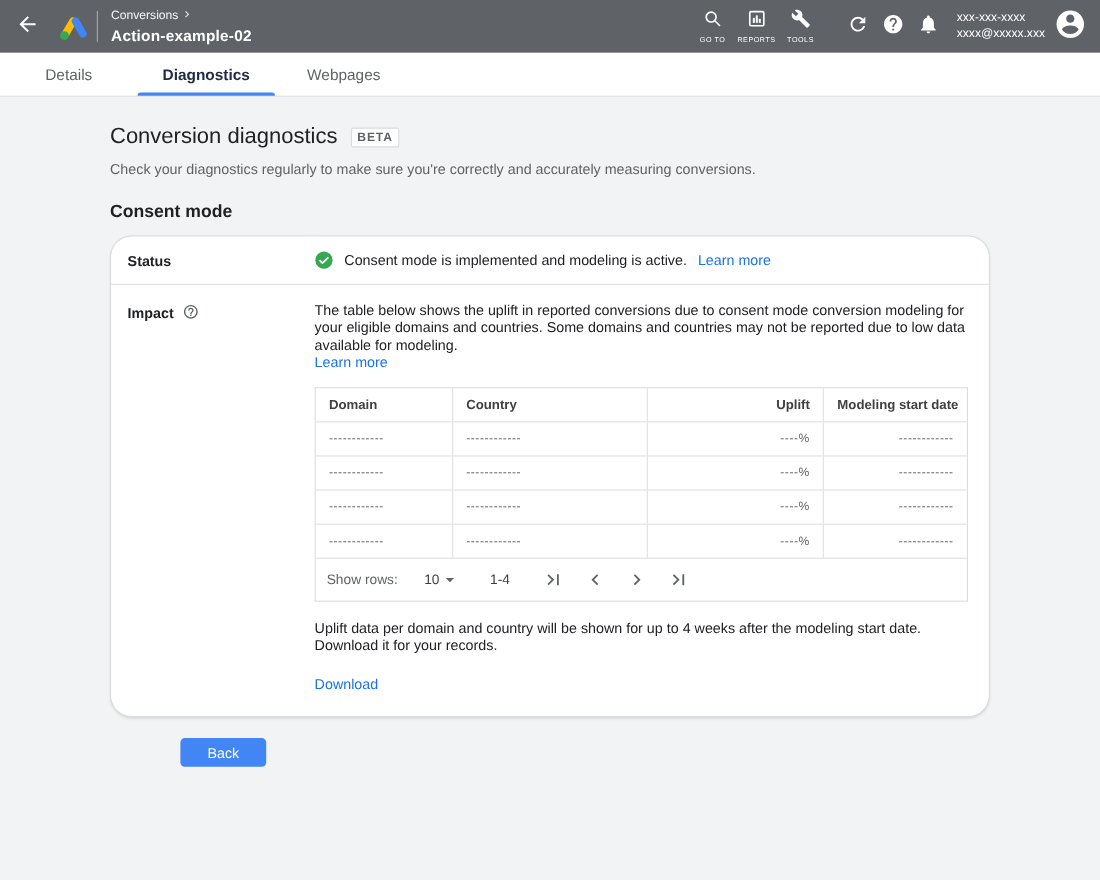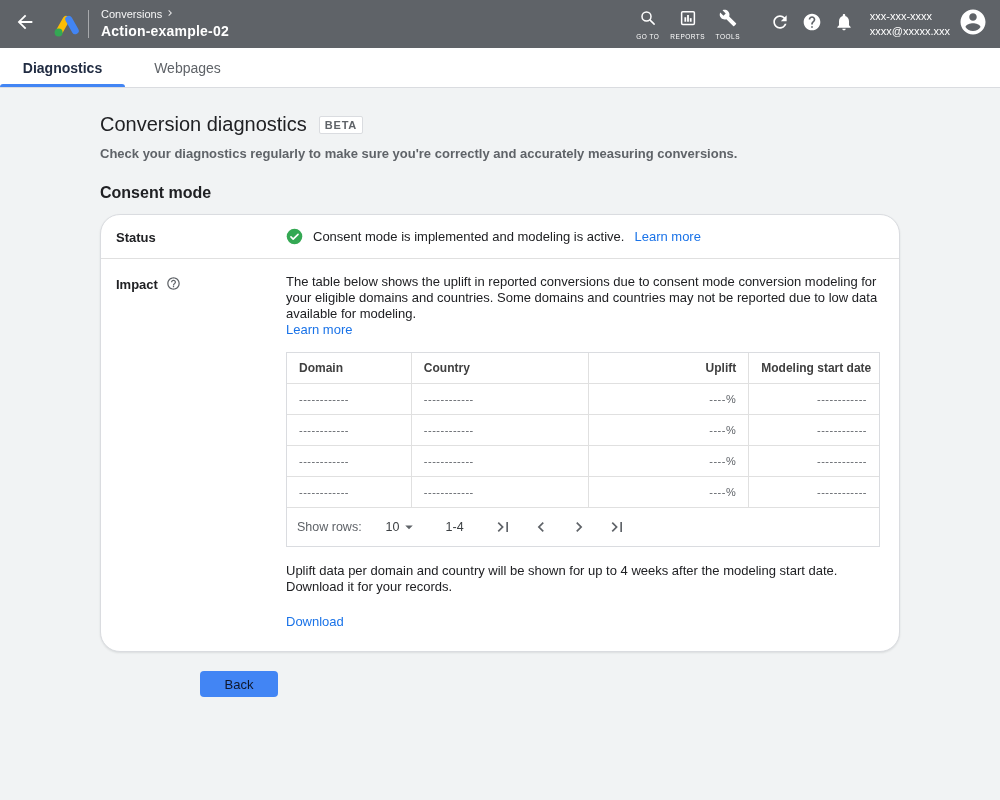--- a/index.html
+++ b/index.html
@@ -26,21 +26,21 @@
   .tabbar { height:40px; background:#fff; border-bottom:1px solid #dadce0; display:flex; }
   .tab { width:125px; display:flex; justify-content:center; align-items:center; font-size:14px; color:#5f6368; cursor:pointer; position:relative; }
   .tab.active { color:#212c42; font-weight:700; }
   .tab.active::after { content:""; position:absolute; left:0; right:0; bottom:0; height:3px; background:#4285f4; border-radius:3px 3px 0 0; }
 
   
   .content { padding:25px 0 0 100px; }
   .page-title-row { display:flex; align-items:center; gap:12px; }
   .page-title { font-size:20px; font-weight:400; color:#202124; }
   .beta-badge { font-size:11px; letter-spacing:.8px; color:#5f6368; border:1px solid #dadce0; border-radius:2px; padding:2px 5px; background:#fff; font-weight:700; }
-  .page-subtitle { margin-top:10px; font-size:13px; color:#5f6368;font-weight:bold; }
+  .page-subtitle { margin-top:10px; font-size:13px; color:#5f6368; }
   .section-heading { margin-top:23px; font-size:16px; font-weight:700; color:#202124; }
 
   
   .card { margin-top:12px; width:800px; background:#fff; border:1px solid #dadce0; border-radius:20px; box-shadow:0 1px 2px rgba(60,64,67,.12); }
   .card-row { display:flex; }
   .row-status { padding:13px 19px 13px 15px; align-items:center; }
   .row-divider { border-bottom:1px solid #e0e0e0; }
   .row-impact { padding:15px 19px 22px 15px; }
   .row-label { width:170px; flex:none; font-size:13px; font-weight:700; color:#202124; display:flex; align-items:flex-start; gap:8px; padding-top:1px; }
   .row-impact .row-label { padding-top:3px; }
@@ -63,21 +63,21 @@
   .pagination { display:flex; align-items:center; gap:6px; padding:7px 10px; height:38px; }
   .pg-label { font-size:12.5px; color:#5f6368; }
   .pg-size { font-size:12.5px; color:#3c4043; display:flex; align-items:center; margin-left:18px; cursor:pointer; }
   .pg-range { font-size:12.5px; color:#3c4043; margin:0 14px 0 22px; }
   .pg-btn { width:26px; height:26px; display:flex; align-items:center; justify-content:center; cursor:pointer; margin-left:6px; }
 
   .footer-note { margin-top:16px; font-size:13px; line-height:16px; color:#202124; max-width:596px; }
   .download { margin-top:19px; font-size:13px; }
 
   
-  .back-btn { margin:19px 0 0 100px; width:78px; height:26px; background:#4285f4; color:#0f172a; border:none; border-radius:4px; font-size:13px; font-family:"Liberation Sans", sans-serif; cursor:pointer; font-weight:400; }
+  .back-btn { margin:19px 0 0 64px; width:78px; height:26px; background:#4285f4; color:#ffffff; border:none; border-radius:4px; font-size:13px; font-family:"Liberation Sans", sans-serif; cursor:pointer; font-weight:400; }
 </style>
 </head>
 <body>
 
 <div class="topbar">
   <div class="tb-back">
     <span>
       <svg width="22" height="22" viewBox="0 0 24 24">
           <path d="M20 11H7.83l5.59-5.59L12 4l-8 8 8 8 1.41-1.41L7.83 13H20v-2z" fill="#fff"></path>
         </svg>
@@ -164,20 +164,21 @@
   <div class="tb-avatar">
     <span>
       <svg width="30" height="30" viewBox="0 0 24 24">
           <path d="M12 2C6.48 2 2 6.48 2 12s4.48 10 10 10 10-4.48 10-10S17.52 2 12 2zm0 3c1.66 0 3 1.34 3 3s-1.34 3-3 3-3-1.34-3-3 1.34-3 3-3zm0 14.2c-2.5 0-4.71-1.28-6-3.22.03-1.99 4-3.08 6-3.08 1.99 0 5.97 1.09 6 3.08-1.29 1.94-3.5 3.22-6 3.22z" fill="#fff"></path>
         </svg>
     </span>
   </div>
 </div>
 
 <div class="tabbar">
+  <div class="tab">Details</div>
   <div class="tab active">Diagnostics</div>
   <div class="tab">Webpages</div>
 </div>
 
 <div class="content">
   <div class="page-title-row">
     <span class="page-title">Conversion diagnostics</span>
     <span class="beta-badge">BETA</span>
   </div>
   <div class="page-subtitle">Check your diagnostics regularly to make sure you're correctly and accurately measuring conversions.</div>

